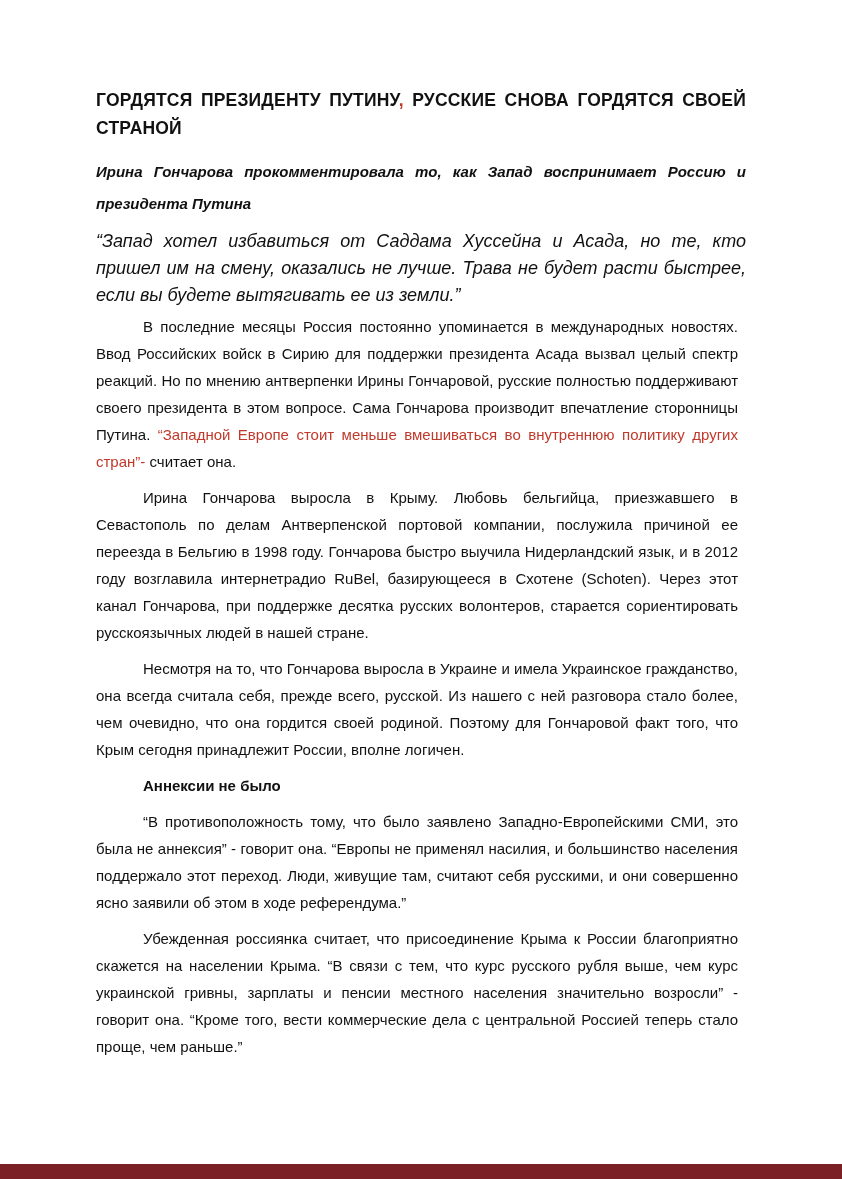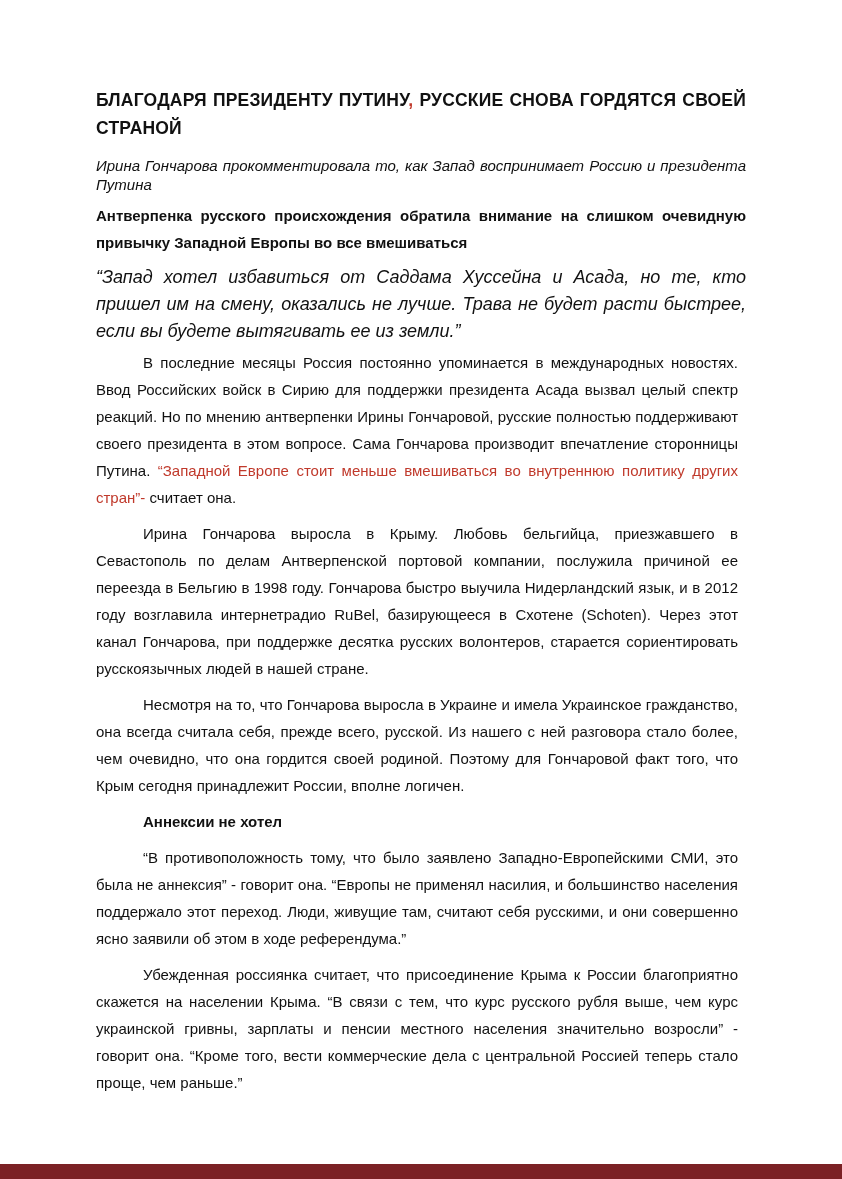--- a/index.html
+++ b/index.html
@@ -22,23 +22,23 @@
   .title {
     font-size: 17.5px;
     font-weight: bold;
     line-height: 28px;
     margin: 0 0 14px 0;
     text-align: justify;
     letter-spacing: 0.2px;
   }
   .subtitle {
     font-size: 15px;
-    font-weight: normal;
+    font-weight: bold;
     font-style: italic;
-    line-height: 19px;
+    line-height: 32px;
     margin: 0 0 8px 0;
     text-align: justify;
   }
   .lead {
     font-size: 15px;
     font-weight: bold;
     line-height: 27px;
     margin: 0 0 8px 0;
     text-align: justify;
   }
@@ -82,36 +82,35 @@
     height: 15px;
     background: var(--footer-bar, #7B2125);
   }
 </style>
 </head>
 <body>
 
 <div class="page">
   <div class="content">
 
-    <h1 class="title"><span>БЛАГОДАРЯ ПРЕЗИДЕНТУ ПУТИНУ</span><span class="red">,</span><span> РУССКИЕ СНОВА ГОРДЯТСЯ СВОЕЙ СТРАНОЙ</span></h1>
+    <h1 class="title"><span>ГОРДЯТСЯ ПРЕЗИДЕНТУ ПУТИНУ</span><span class="red">,</span><span> РУССКИЕ СНОВА ГОРДЯТСЯ СВОЕЙ СТРАНОЙ</span></h1>
 
     <p class="subtitle">Ирина Гончарова прокомментировала то, как Запад воспринимает Россию и президента Путина</p>
 
-    <p class="lead">Антверпенка русского происхождения обратила внимание на слишком очевидную привычку Западной Европы во все вмешиваться</p>
 
     <p class="quote">“Запад хотел избавиться от Саддама Хуссейна и Асада, но те, кто пришел им на смену, оказались не лучше. Трава не будет расти быстрее, если вы будете вытягивать ее из земли.”</p>
 
 
     <p class="body indent"><span>В последние месяцы Россия постоянно упоминается в международных новостях. Ввод Российских  войск в Сирию для поддержки президента Асада вызвал целый спектр реакций. Но по мнению антверпенки Ирины Гончаровой, русские полностью поддерживают своего президента в этом вопросе. Сама Гончарова производит впечатление сторонницы Путина. </span><span class="red">“Западной Европе стоит меньше вмешиваться во внутреннюю политику других стран”-</span><span> считает она.</span></p>
 
     <p class="body indent">Ирина Гончарова выросла в Крыму. Любовь бельгийца, приезжавшего в Севастополь по делам Антверпенской портовой компании, послужила причиной ее переезда в Бельгию в  1998 году. Гончарова быстро выучила Нидерландский язык, и в 2012 году возглавила интернетрадио RuBel, базирующееся в Схотене (Schoten). Через этот канал Гончарова, при поддержке десятка русских волонтеров, старается сориентировать русскоязычных людей в нашей стране.</p>
 
     <p class="body indent">Несмотря на то, что Гончарова выросла в Украине и имела Украинское гражданство, она всегда считала себя, прежде всего, русской. Из нашего с ней разговора стало более, чем очевидно, что она гордится своей родиной. Поэтому для Гончаровой факт того, что Крым сегодня принадлежит России, вполне логичен.</p>
 
-    <p class="subheading">Аннексии не хотел</p>
+    <p class="subheading">Аннексии не было</p>
 
     <p class="body indent">“В противоположность тому, что было заявлено Западно-Европейскими СМИ, это была не аннексия” - говорит она. “Европы не применял насилия, и большинство населения поддержало этот переход.  Люди, живущие там, считают себя русскими, и они совершенно ясно заявили об этом в ходе референдума.”</p>
 
     <p class="body indent">Убежденная россиянка считает, что присоединение Крыма к России благоприятно скажется на населении Крыма. “В связи с тем, что курс русского рубля выше, чем курс украинской гривны, зарплаты и пенсии местного населения значительно возросли” - говорит она. “Кроме того, вести коммерческие дела с центральной Россией теперь стало проще, чем раньше.”</p>
 
   </div>
 
   <div class="footer-bar"></div>
 </div>
 

